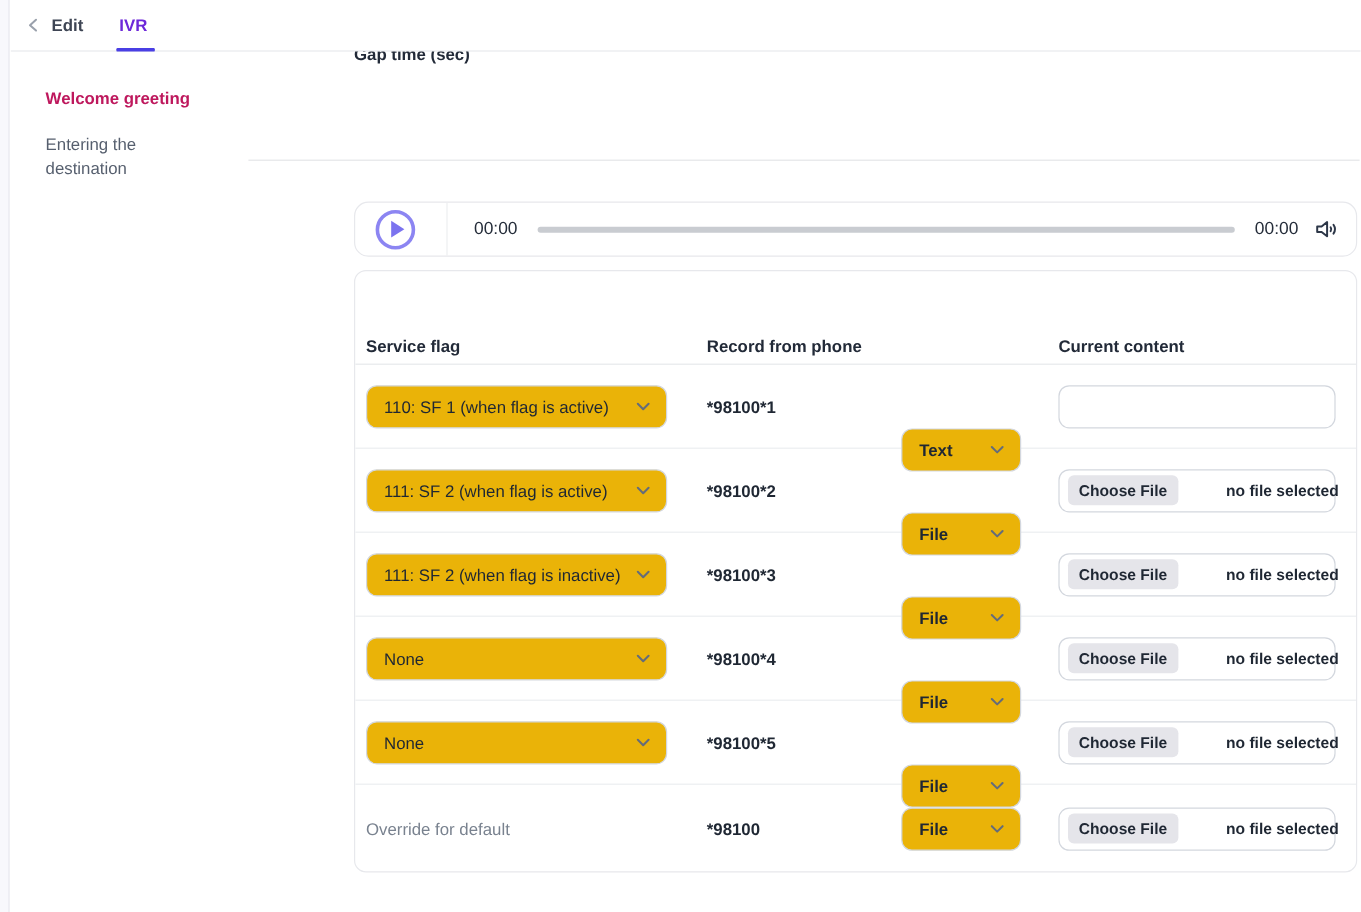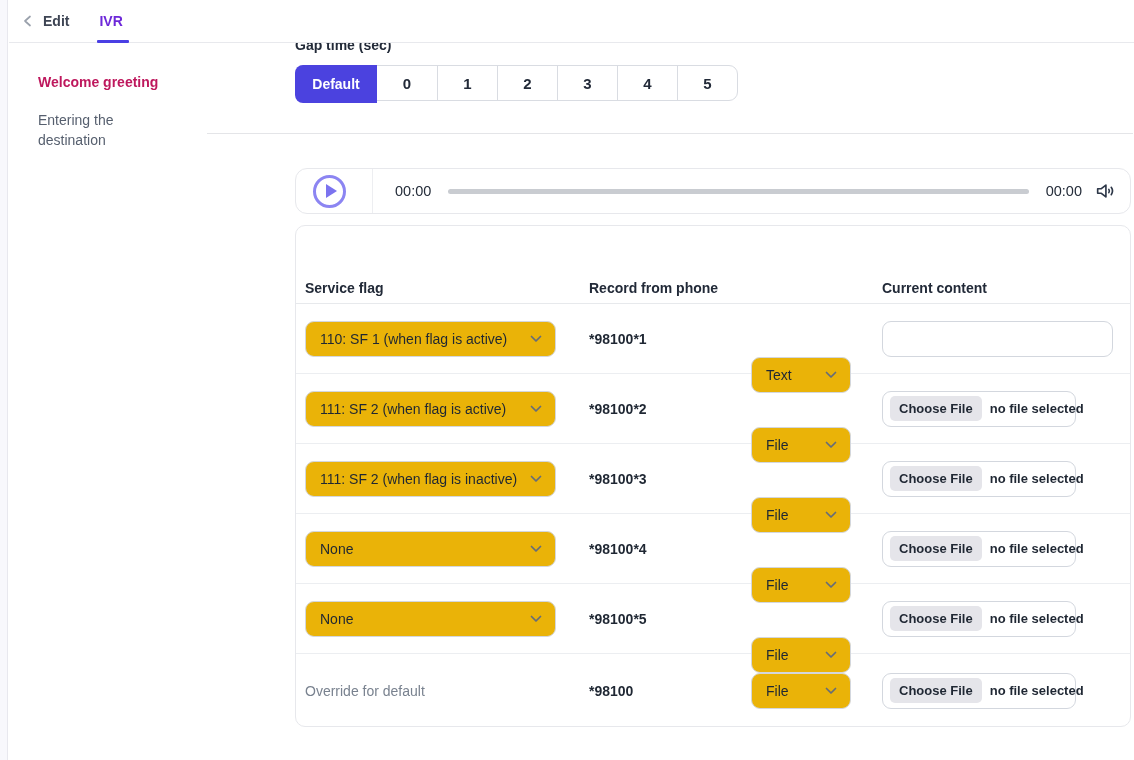--- a/index.html
+++ b/index.html
@@ -67,28 +67,28 @@
   .th1 { left:9px; } .th2 { left:293px; } .th3 { left:586px; }
   .t-row { position:relative; height:70px; border-bottom:1px solid #eceef1; }
   .t-row:last-child { border-bottom:none; height:73px; }
   .cell { position:absolute; top:50%; transform:translateY(-50%); }
   .c1 { left:9px; } .c2 { left:293px; } .c3 { left:455px; } .c4 { left:586px; }
 
   .sel { height:36px; border:1px solid #d3d7de; border-radius:9px; background:#eab308;
          display:flex; align-items:center; padding-left:14px; cursor:pointer;
          font-size:14px; color:#1f2733; position:relative; }
   .sel-flag { width:251px; }
-  .sel-type { width:100px; font-weight:400; }
+  .sel-type { width:100px; font-weight:700; }
   .sel .chev { position:absolute; right:13px; top:50%; transform:translateY(-50%); }
 
   .code { font-size:14px; font-weight:700; color:#1f2733; }
   .muted-label { font-size:14px; color:#79828f; }
 
-  .content-box { width:194px; height:36px; border:1px solid #d3d7de; border-radius:9px;
-                 background:#fff; display:flex; align-items:center; }
+  .content-box { width:231px; height:36px; border:1px solid #d3d7de; border-radius:9px;
+                 background:#fff; display:flex; align-items:center;gap:32px; }
   .text-input { width:231px; height:36px; border:1px solid #d3d7de; border-radius:9px;
                 background:#fff; font-family:inherit; font-size:14px; padding:0 10px; }
   .choose-btn { background:#e5e5ea; border:none; border-radius:5px; padding:5px 9px;
                 font-family:inherit; font-size:13px; font-weight:700; color:#1f2733;
                 margin-left:7px; cursor:pointer; white-space:nowrap; }
   .file-status { font-size:13px; font-weight:700; color:#1f2733; margin-left:8px; white-space:nowrap; }
 </style>
 </head>
 <body>
 
@@ -107,29 +107,20 @@
       <div class="underline"></div>
     </div>
   </div>
 
   <div class="side-item active">Welcome greeting</div>
   <div class="side-item inactive">Entering the destination</div>
 
   <div class="gap-label-clip">
     <div class="gap-label">Gap time (sec)</div>
   </div>
-  <div class="seg-group">
-    <div class="seg selected">Default</div>
-    <div class="seg first-num">0</div>
-    <div class="seg">1</div>
-    <div class="seg">2</div>
-    <div class="seg">3</div>
-    <div class="seg">4</div>
-    <div class="seg">5</div>
-  </div>
 
   <div class="divider-top"></div>
 
   <div class="player">
     <div class="play-section">
       <div class="play-btn">
         <div class="play-tri"></div>
       </div>
     </div>
     <div class="time time-left">00:00</div>

